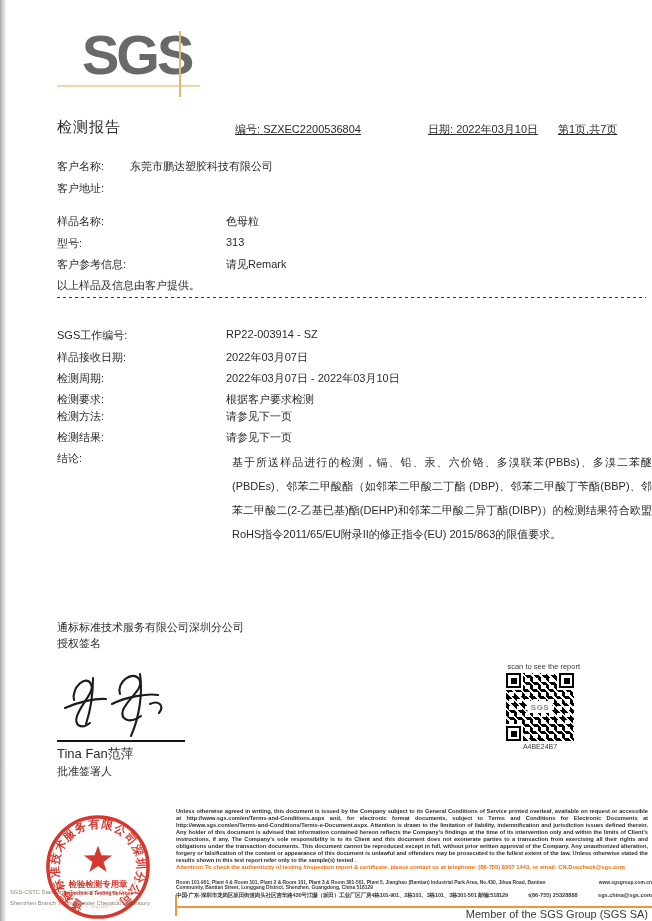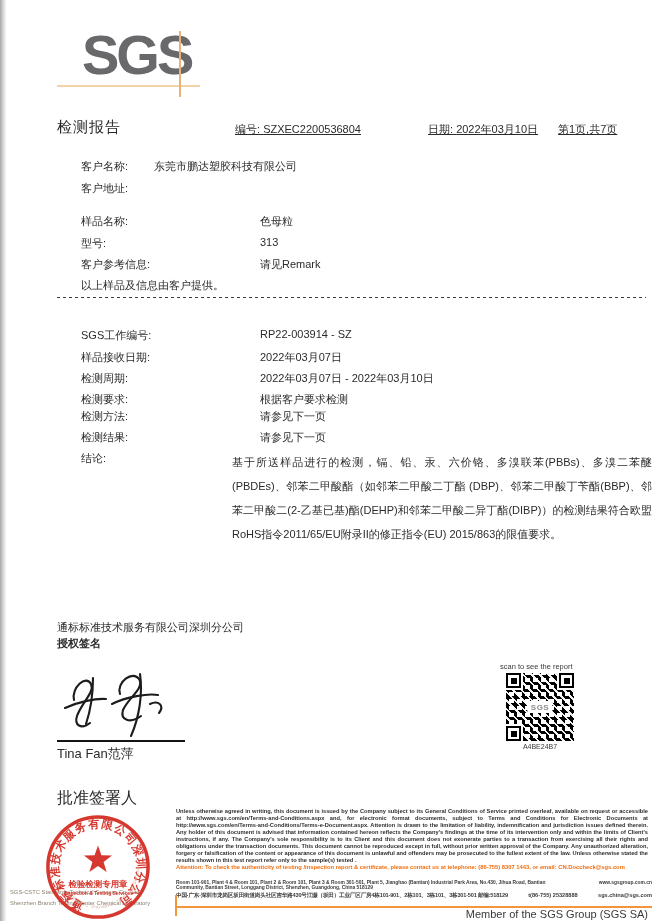--- a/index.html
+++ b/index.html
@@ -19,39 +19,39 @@
     color:#69696c; font-family:"Liberation Sans", sans-serif; }
   .logo-hline { left:57px; top:85px; width:143px; height:2px; background:#f3d2aa; }
   .logo-vline { left:179px; top:31px; width:2px; height:66px; background:#e9b277; }
 
   
   .doc-title { left:57px; top:118px; font-size:15px; font-weight:400; letter-spacing:1px; }
   .hmeta { top:122px; font-size:11px;text-decoration:underline; }
 
   .lbl { position:absolute; left:57px; font-size:11px; }
   .val130 { position:absolute; left:130px; font-size:11px; }
-  .val232 { position:absolute; left:236px; font-size:11px; }
-  .row { position:absolute; left:0; width:598px; height:15px;margin-left:24px; }
+  .val232 { position:absolute; left:226px; font-size:11px; }
+  .row { position:absolute; left:0; width:598px; height:15px; }
 
   .dashes { left:57px; top:297px; width:589px; height:1px;
     background:repeating-linear-gradient(90deg,#3c3c3c 0 3px, transparent 3px 6px); }
 
   .concl { position:absolute; left:232px; top:450px; width:420px;
     font-size:11px; line-height:24px; text-align:justify; }
 
   
   .sig-co { left:57px; top:620px; font-size:11px; }
-  .sig-auth { left:57px; top:636px; font-size:11px;font-weight:bold; }
+  .sig-auth { left:57px; top:636px; font-size:11px; }
   .sig-svg { left:60px; top:660px; }
   .sig-line { left:57px; top:740px; width:128px; height:2px; background:#141414; }
   .sig-name { left:57px; top:745px; font-size:13px; }
-  .sig-role { left:57px; top:788px; font-size:16px; }
-
-  
-  .qr-caption { left:500px; top:662px; width:80px; font-size:7.5px; color:#3a3a3a; text-align:left; }
+  .sig-role { left:57px; top:764px; font-size:11px; }
+
+  
+  .qr-caption { left:500px; top:662px; width:80px; font-size:7.5px; color:#3a3a3a; text-align:right; }
   .qr { left:506px; top:673px; width:68px; height:68px; background-color:#fff;
     background-image:
       repeating-linear-gradient(45deg, transparent 0 4px, rgba(255,255,255,.95) 4px 6px),
       repeating-linear-gradient(0deg, #000 0 3px, transparent 3px 7px),
       repeating-linear-gradient(90deg, #000 0 3px, #fff 3px 8px);
   }
   .finder { position:absolute; width:15px; height:15px; border:2.5px solid #000;
     background:#fff; box-shadow:0 0 0 2px #fff; }
   .finder::after { content:""; position:absolute; inset:2.5px; background:#000; }
   .f-tl { left:0; top:0; } .f-tr { right:0; top:0; } .f-bl { left:0; bottom:0; }

